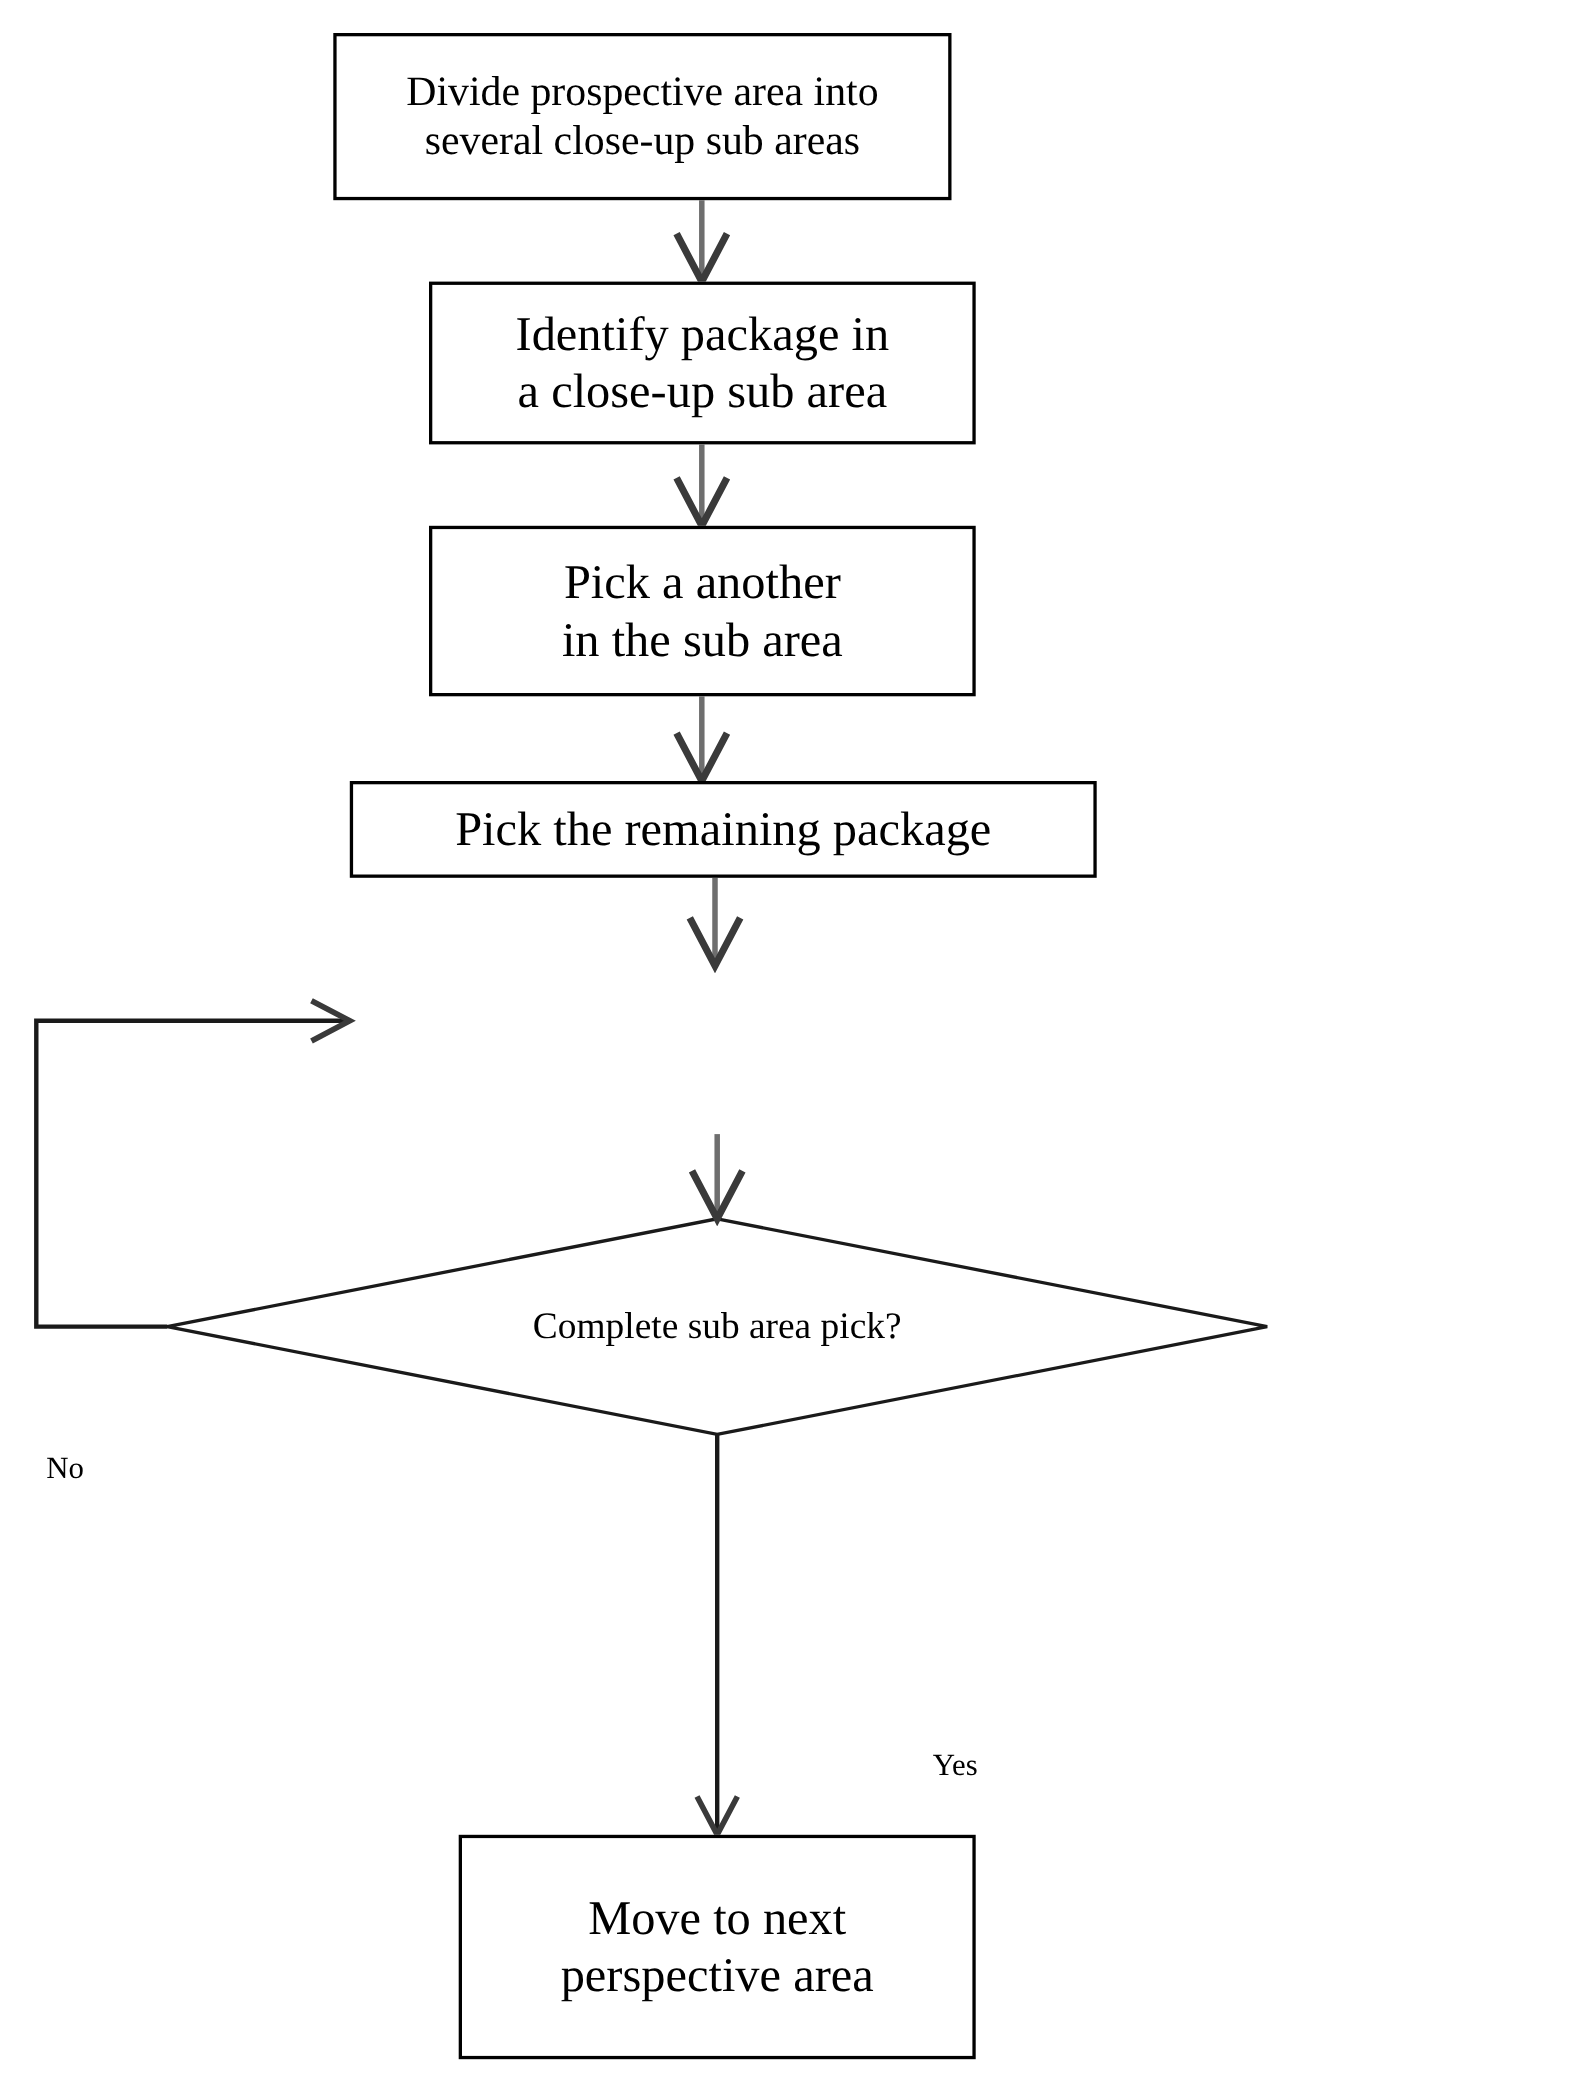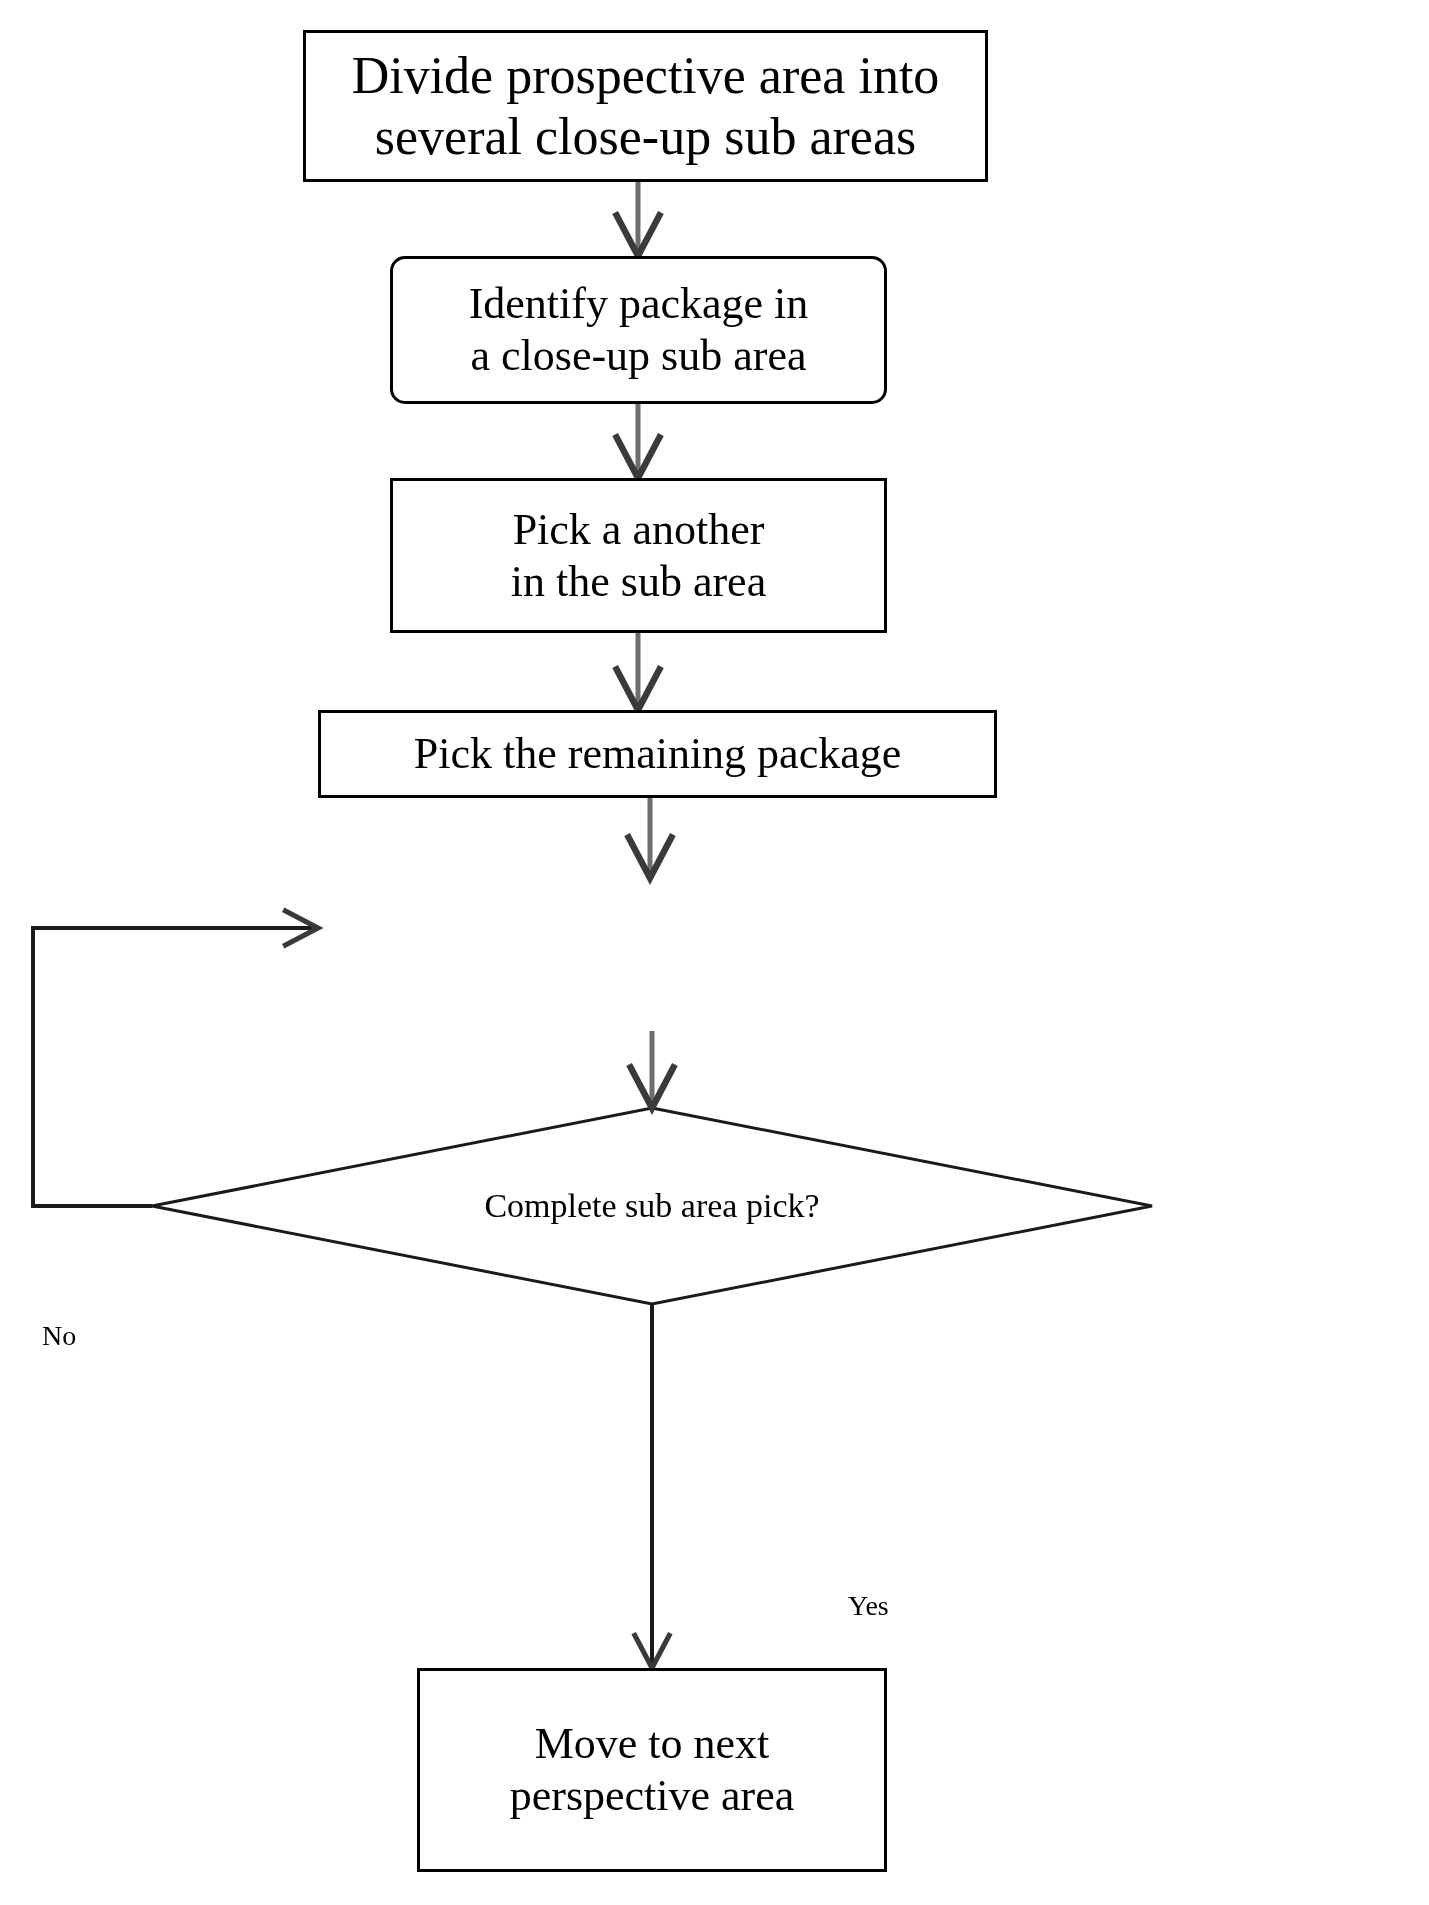--- a/index.html
+++ b/index.html
@@ -36,22 +36,22 @@
     text-align: center;
     line-height: 1.18;
     white-space: pre-line;
     z-index: 2;
   }
   .node-text {
     display: block;
     white-space: pre-line;
   }
   
-  #node-divide   { left: 303px; top: 30px;   width: 685px; height: 152px; font-size: 52px; }
-  #node-identify { left: 390px; top: 256px;  width: 497px; height: 148px; font-size: 44px; border-radius: 15px; }
+  #node-divide   { left: 303px; top: 30px;   width: 562px; height: 152px; font-size: 38px; }
+  #node-identify { left: 390px; top: 256px;  width: 497px; height: 148px; font-size: 44px; }
   #node-pick-one { left: 390px; top: 478px;  width: 497px; height: 155px; font-size: 44px; }
   #node-pick-rem { left: 318px; top: 710px;  width: 679px; height: 88px;  font-size: 44px; }
   #node-move-sub { left: 417px; top: 878px;  width: 470px; height: 153px; font-size: 44px; }
   #node-move-next{ left: 417px; top: 1668px; width: 470px; height: 204px; font-size: 44px; }
 
   
   #node-decision {
     position: absolute;
     left: 152px;
     top: 1108px;

